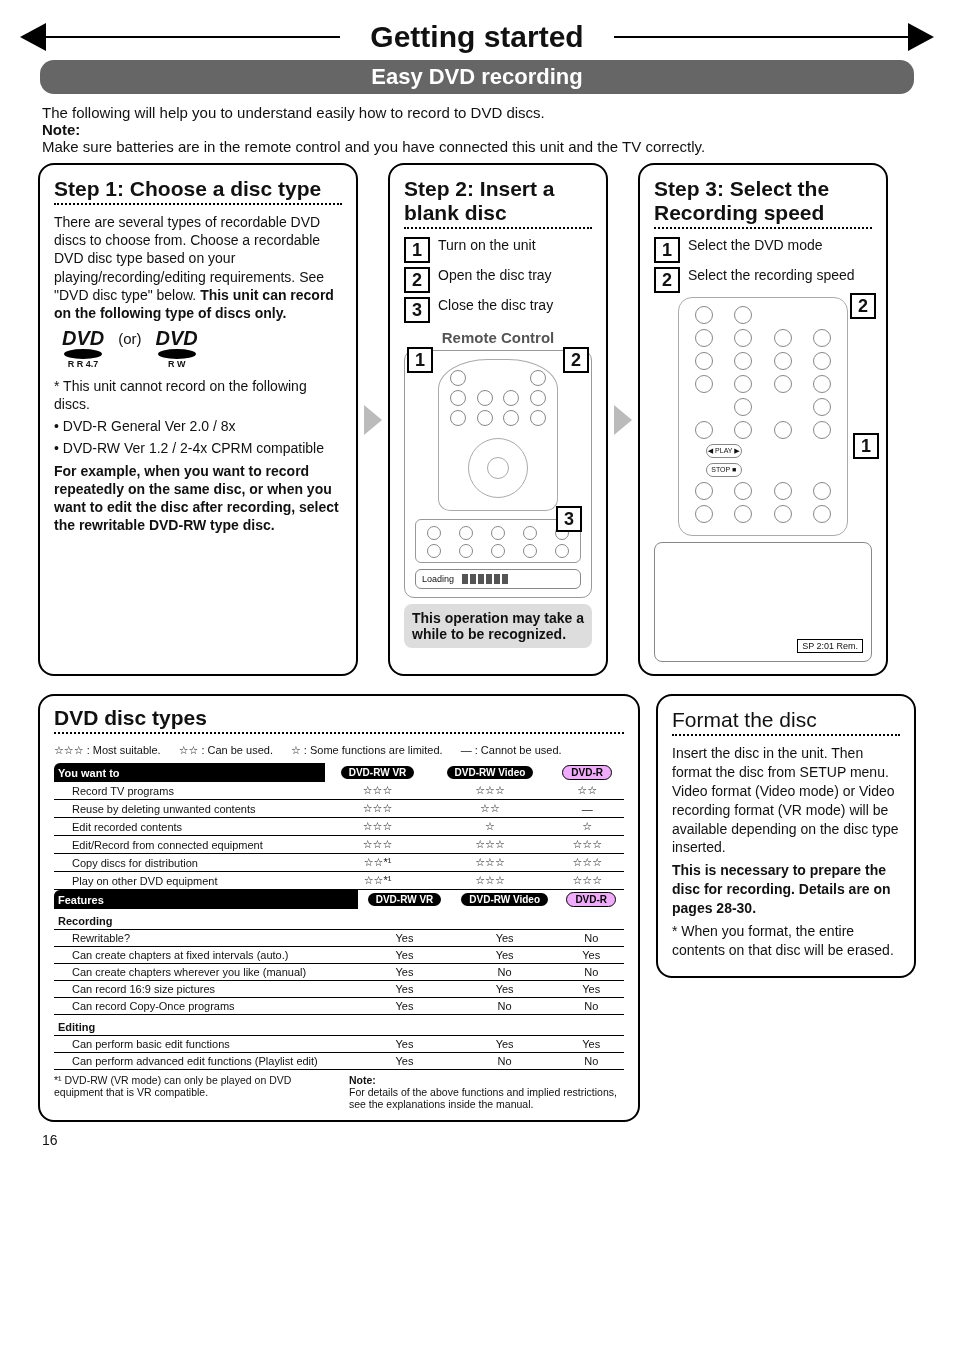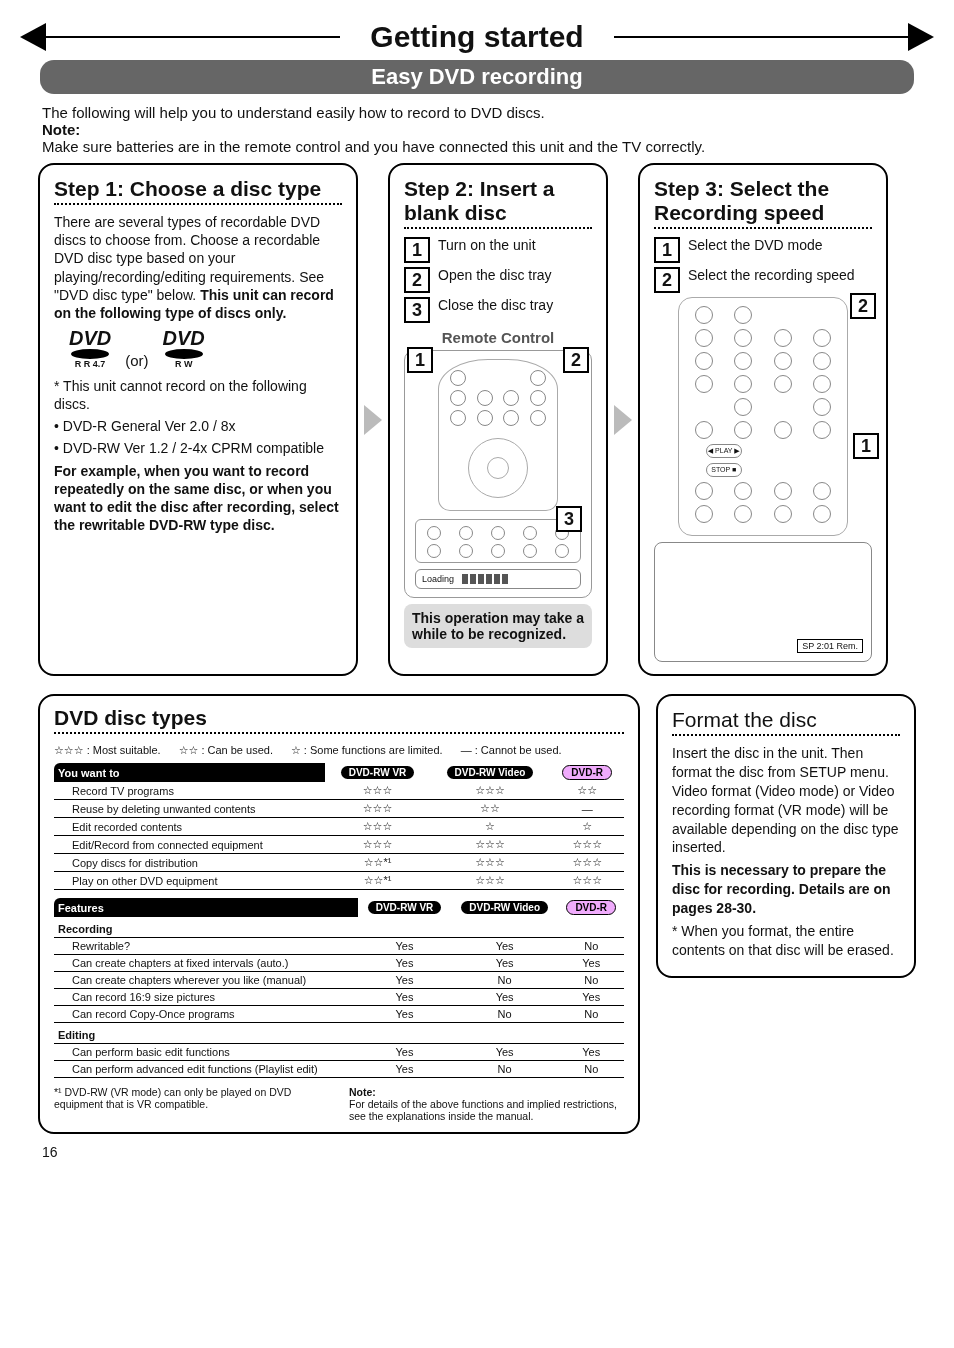--- a/index.html
+++ b/index.html
@@ -44,21 +44,21 @@
   .step3 { flex: 0 0 250px; }
   .step-title { font-size: 21px; font-weight: 900; margin: 0 0 2px 0; }
   .dotted { border-bottom: 2px dotted #000; margin-bottom: 8px; height: 2px; }
   .step1 p, .step2 p, .step3 p, .format p { margin: 4px 0; font-size: 14px; line-height: 1.3; }
   .bold { font-weight: 900; }
   .numrow { display: flex; align-items: flex-start; gap: 8px; margin: 4px 0; }
   .numbox {
     border: 2px solid #000; width: 26px; height: 26px; font-weight: 900;
     font-size: 18px; text-align: center; line-height: 22px; flex-shrink: 0;
   }
-  .logos { display:flex; align-items:flex-end; gap:14px; margin:8px 15px; }
+  .logos { display:flex; align-items:flex-start; gap:14px; margin:8px 8px; }
   .dvdlogo { font-weight:900; font-style:italic; font-size:20px; line-height:0.85; text-align:center; }
   .dvdlogo .sub { font-size:9px; font-weight:900; font-style:normal; }
   .dvdlogo .oval { width:38px; height:10px; background:#000; border-radius:50%; margin:2px auto; }
   .or { font-size:15px; }
   .remote-label { font-weight:900; text-align:center; margin:6px 0 4px 0; color:#555; font-size:15px; }
   .remote-box { border:1px solid #999; border-radius:10px; margin:4px auto; padding:8px; position:relative; }
   .mini-remote { width:120px; margin:0 auto 8px auto; border:1px solid #aaa; border-radius:50px 50px 12px 12px / 30px 30px 12px 12px; padding:10px 8px 12px 8px; }
   .mini-remote .grid { display:grid; grid-template-columns:repeat(4, 1fr); gap:4px; }
   .mini-remote .btn { width:16px; height:16px; border:1px solid #888; border-radius:50%; margin:auto; }
   .mini-remote .big { width:60px; height:60px; border:1px solid #aaa; border-radius:50%; margin:12px auto 0 auto; position:relative; }
@@ -85,21 +85,21 @@
     position:absolute; right:8px; bottom:8px; border:1px solid #000; font-size:9px; padding:1px 4px; background:#fff;
   }
   .between-arrow {
     align-self:center; width:0; height:0; border-top:15px solid transparent;
     border-bottom:15px solid transparent; border-left:18px solid #bbb; margin:0 -4px;
   }
   .row2 { display:flex; gap:16px; margin:18px 18px 8px 18px; align-items:flex-start; }
   .discbox { flex:1; border:2px solid #000; border-radius:16px; padding:10px 14px; font-size:12px; }
   .discbox h2 { font-size:21px; font-weight:900; margin:0 0 2px 0; }
   .legend { font-size:11px; margin:10px 0 6px 0; display:flex; gap:18px; flex-wrap:wrap; }
-  table { border-collapse:collapse; width:100%; font-size:11px; margin-bottom:8px; }
+  table { border-collapse:collapse; width:100%; font-size:11px; }
   th, td { padding:2px 4px; }
   thead th.first {
     background:#000; color:#fff; text-align:left; font-weight:700; font-size:11px;
     border-radius:6px 0 0 0;
   }
   thead th.tag {
     text-align:center; background:#fff; font-weight:700;
   }
   thead th.tag span {
     display:inline-block; background:#000; color:#fff; border-radius:8px; padding:1px 8px; font-size:10px;

